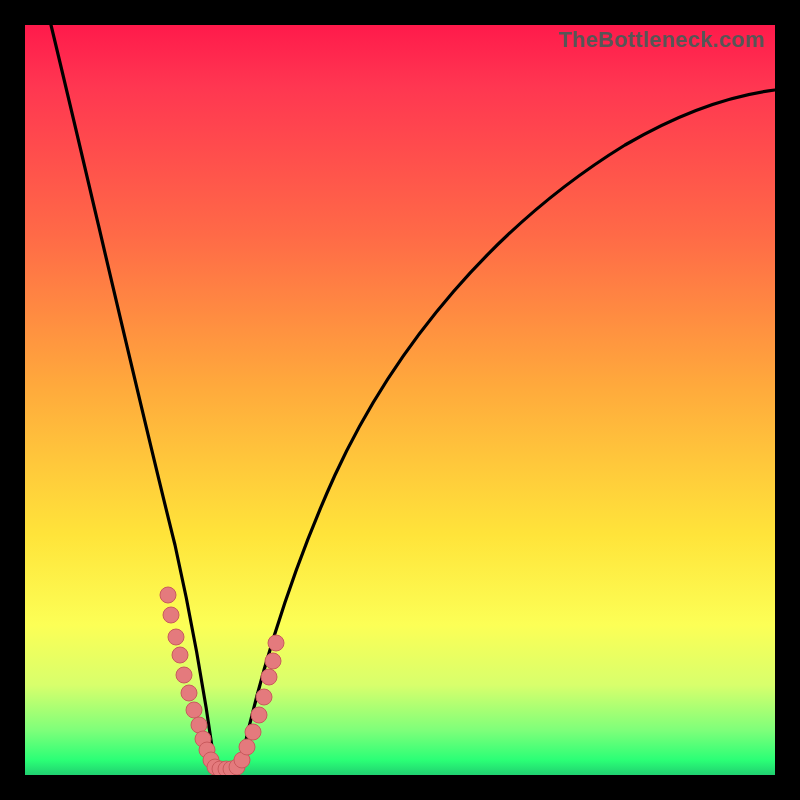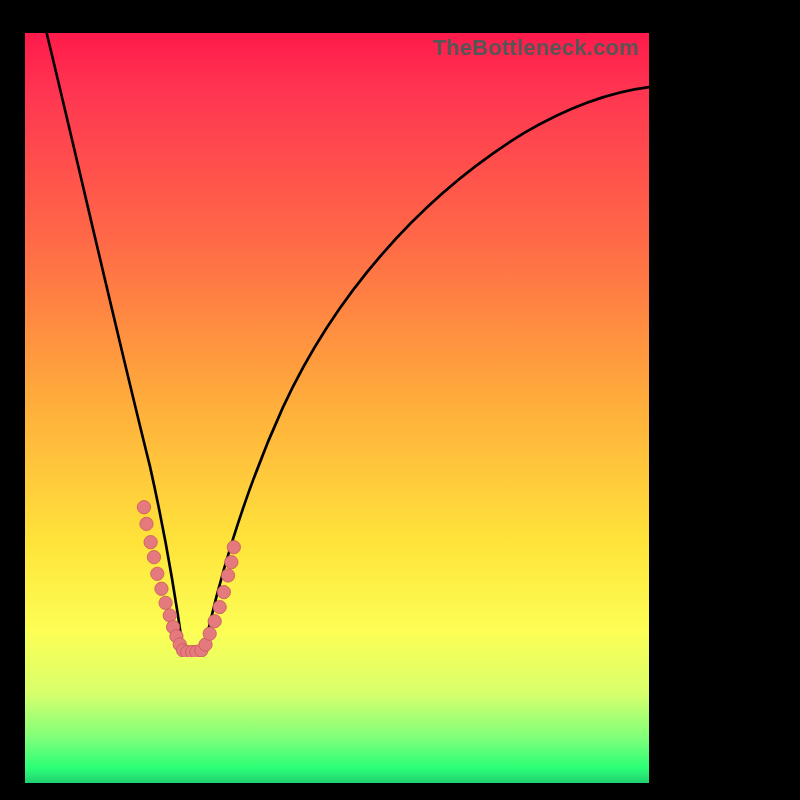--- a/index.html
+++ b/index.html
@@ -13,24 +13,23 @@
   }
   .frame {
     position: absolute;
     inset: 0;
     background: #000;
   }
   .plot {
     position: absolute;
     left: 25px;
     top: 25px;
-    width: 624px;
+    width: 750px;
     height: 750px;
     overflow: hidden;
-    margin-top: 8px;
   }
   .gradient {
     position: absolute;
     inset: 0;
     background: linear-gradient(
       to bottom,
       #ff1a4b 0%,
       #ff3651 8%,
       #ff6a47 28%,
       #ffa93c 48%,

